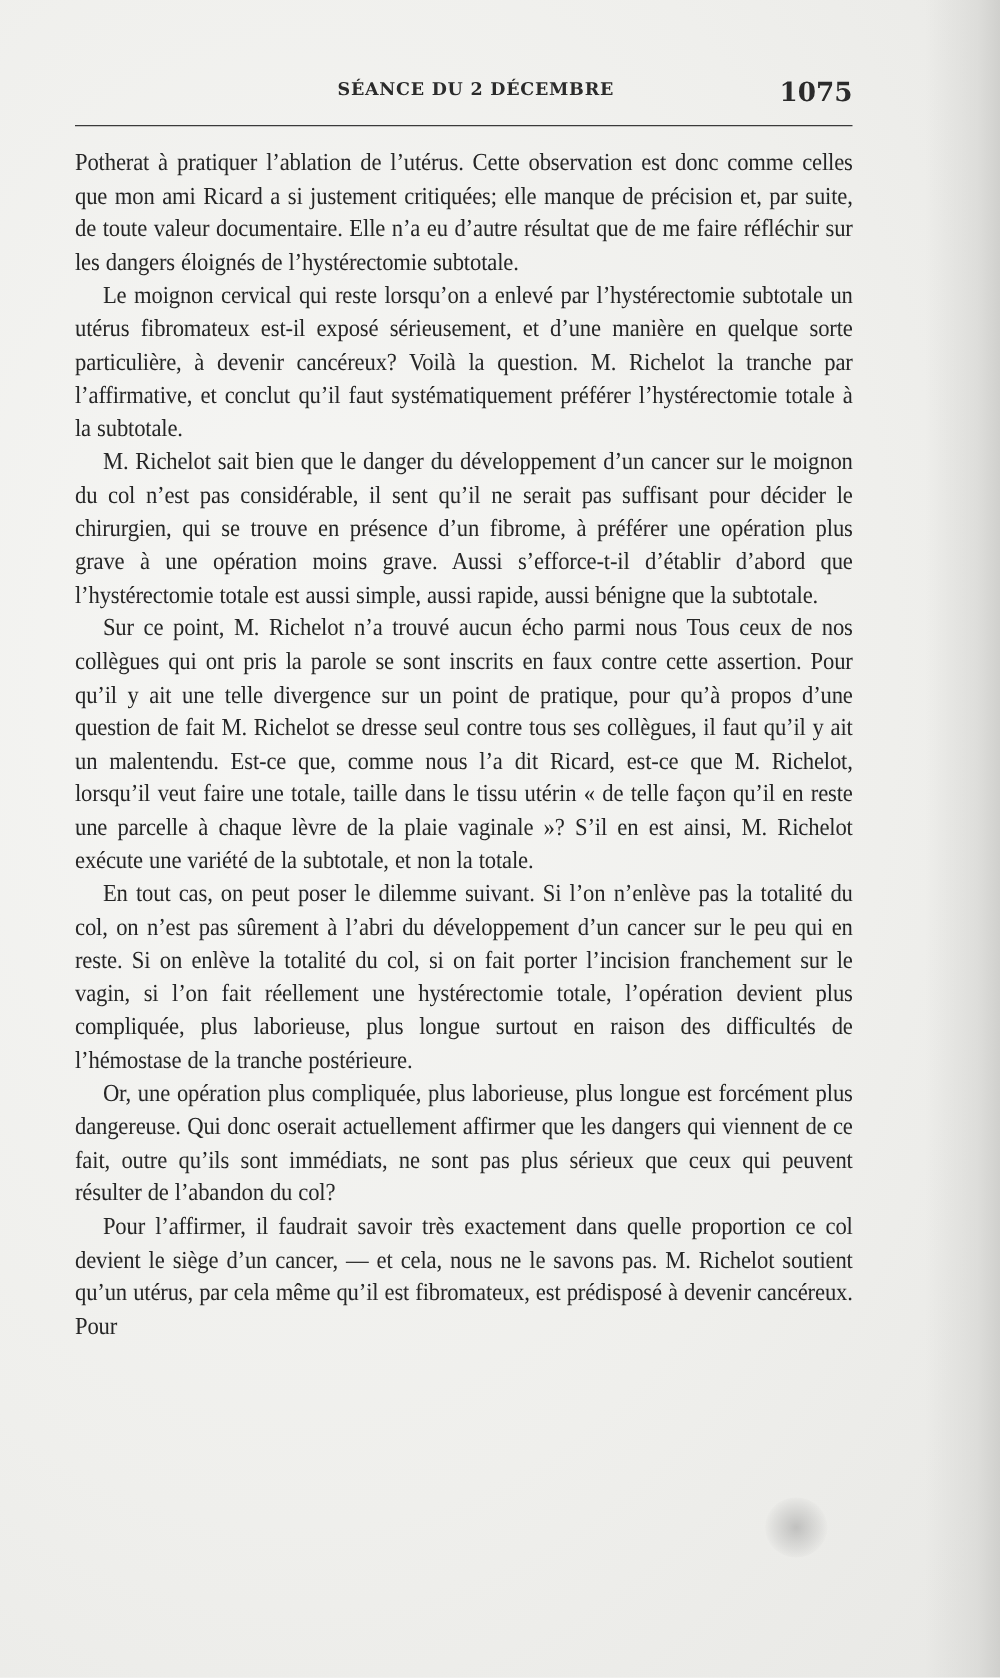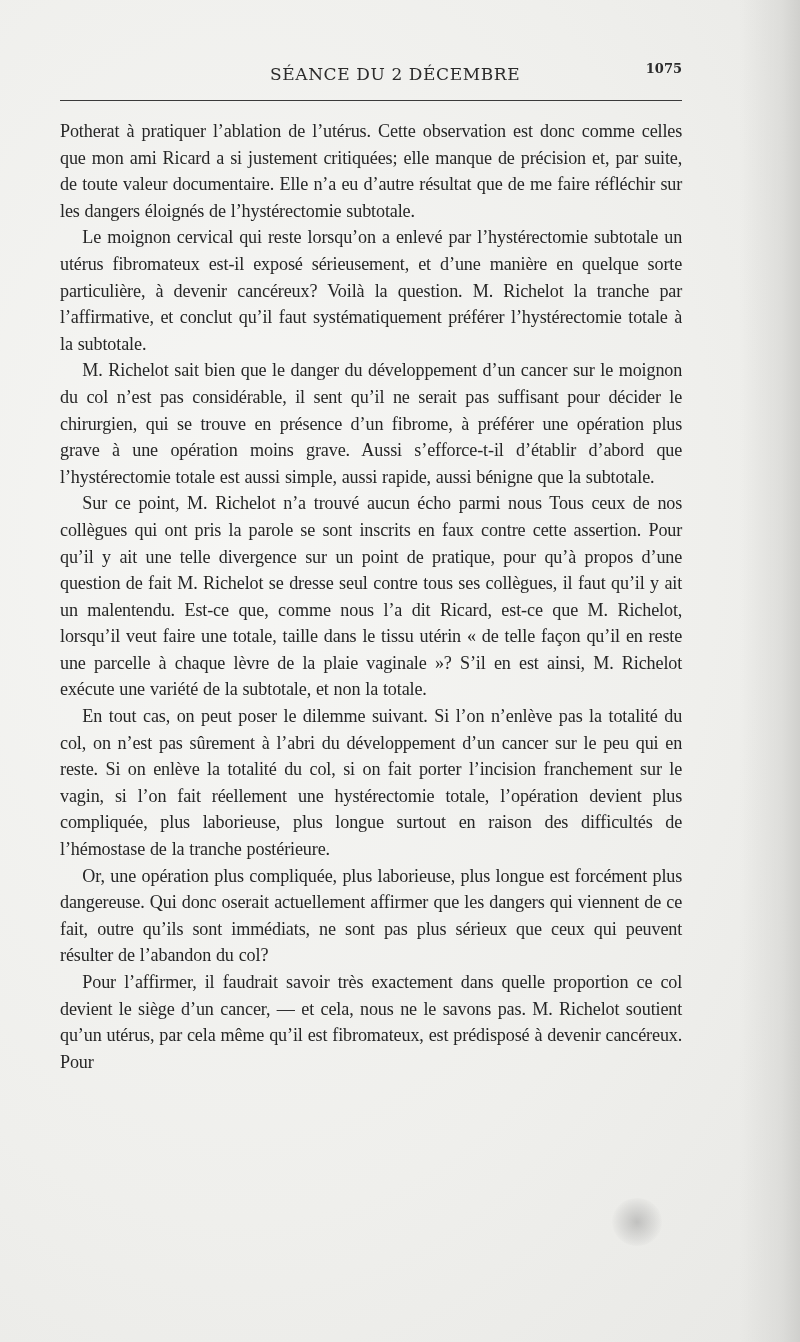--- a/index.html
+++ b/index.html
@@ -34,30 +34,30 @@
       top: 60px;
       width: 622px;
       height: 28px;
       font-family: "DejaVu Serif", serif;
       color: #2b2b2b;
     }
     .running-title {
       position: absolute;
       left: 210px;
       top: 4px;
-      font-size: 17px;
-      font-weight: normal;
+      font-size: 14px;
+      font-weight: bold;
       letter-spacing: 0.6px;
       font-variant: small-caps;
     }
     .page-number {
       position: absolute;
       right: 0;
       top: 1px;
-      font-size: 13px;
+      font-size: 21px;
       font-weight: bold;
     }
     .head-rule {
       position: absolute;
       left: 60px;
       top: 100px;
       width: 622px;
       height: 0;
       border-top: 1.5px solid #3a3a3a;
     }

